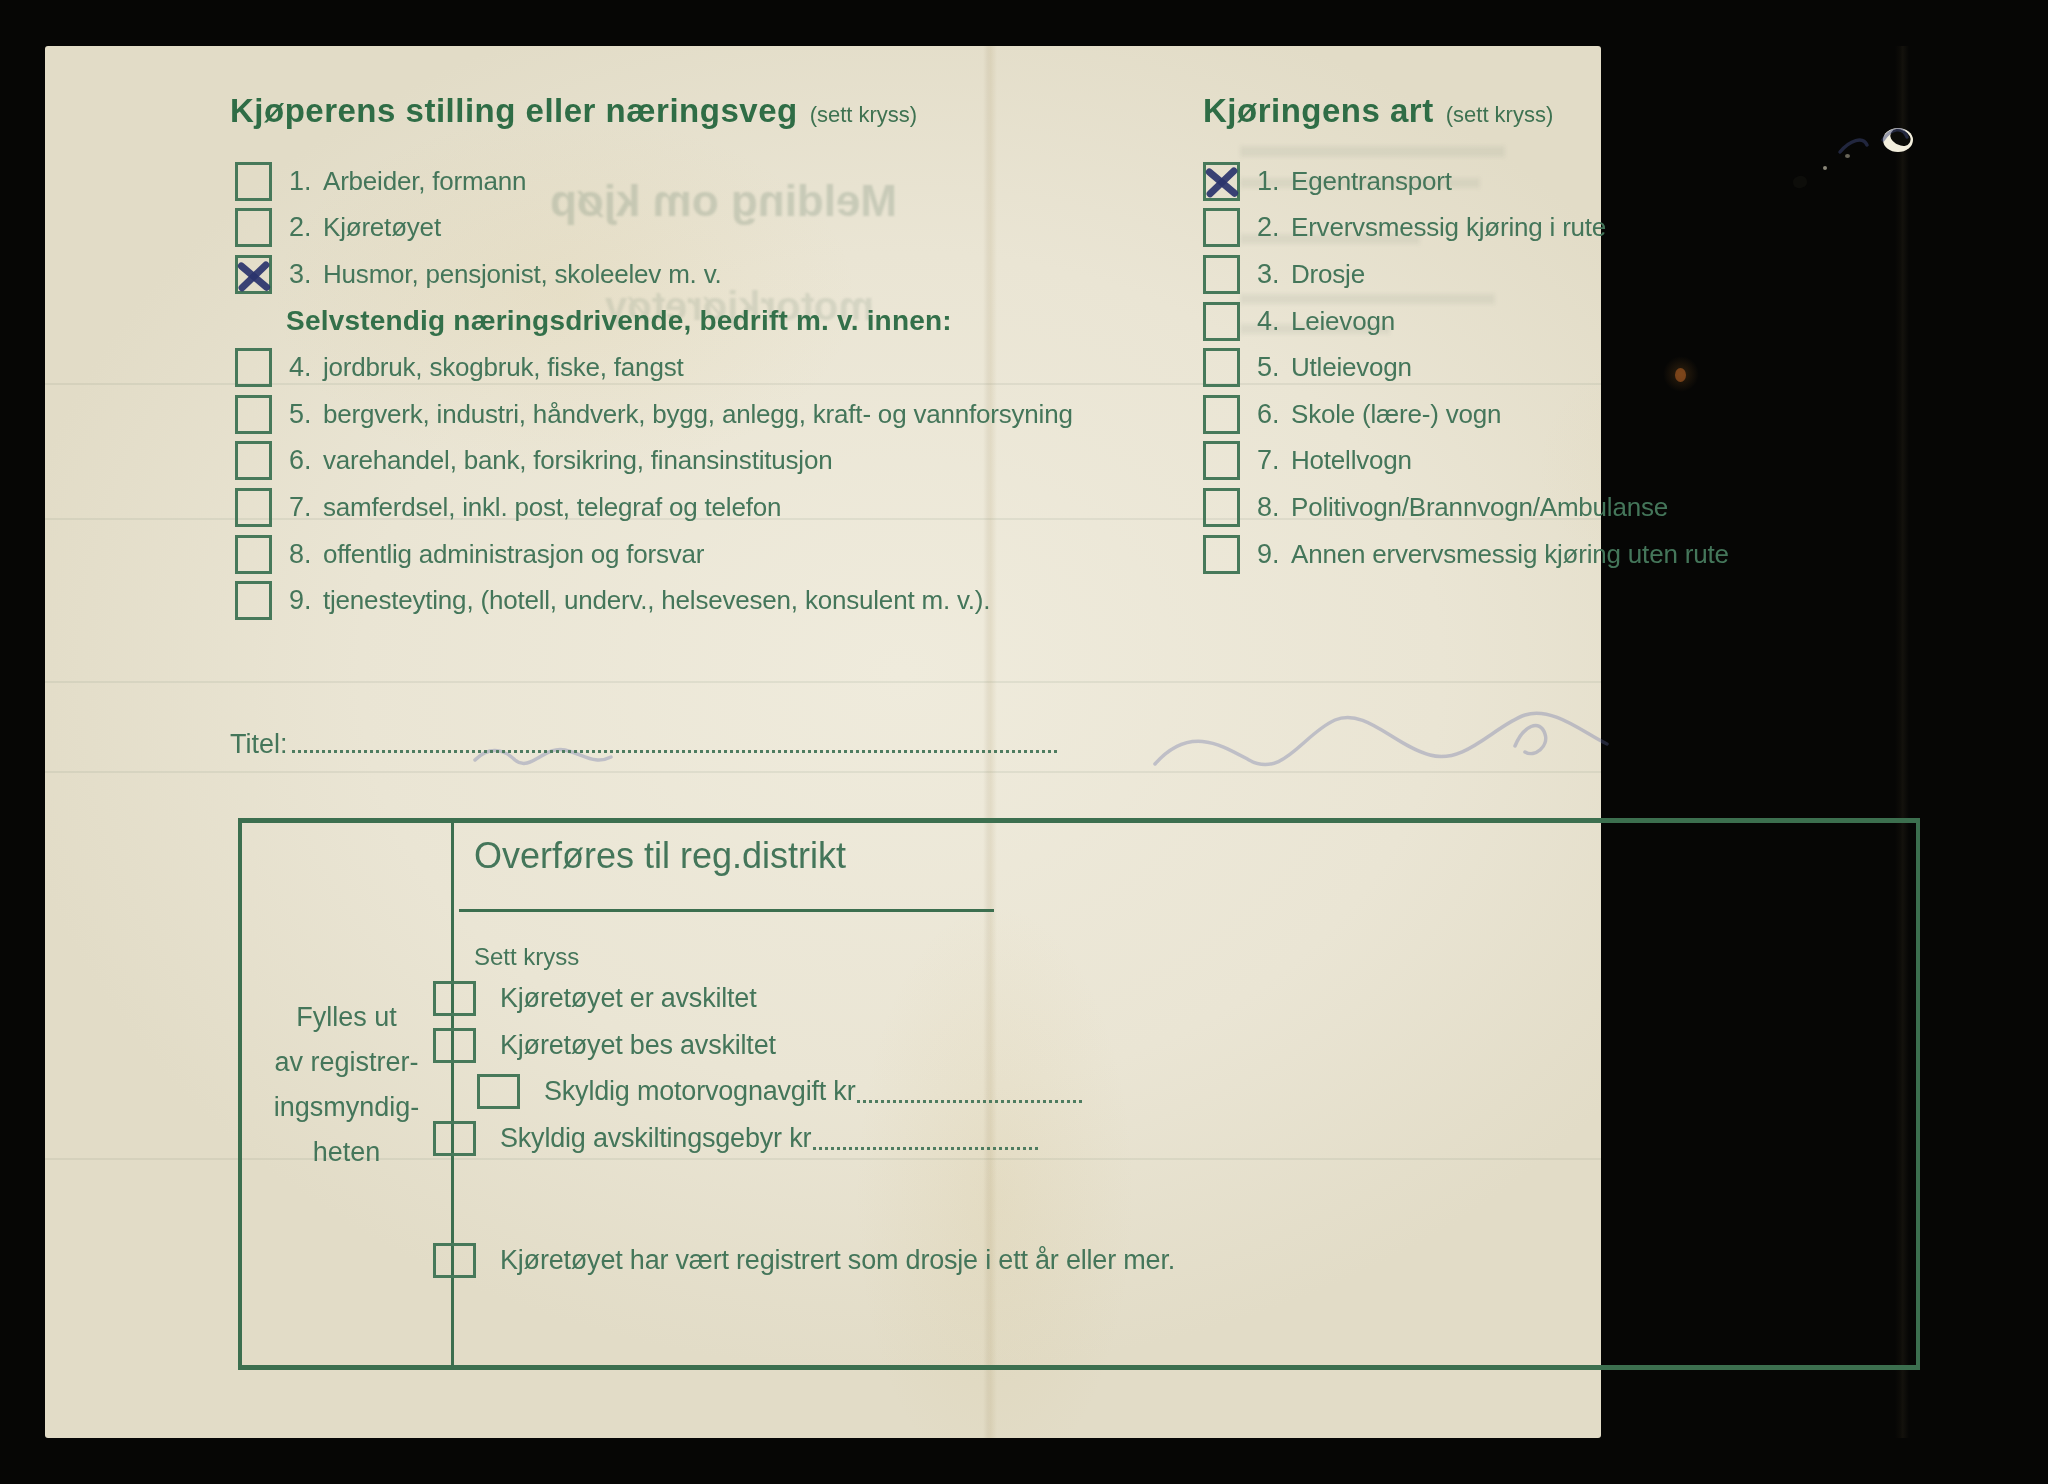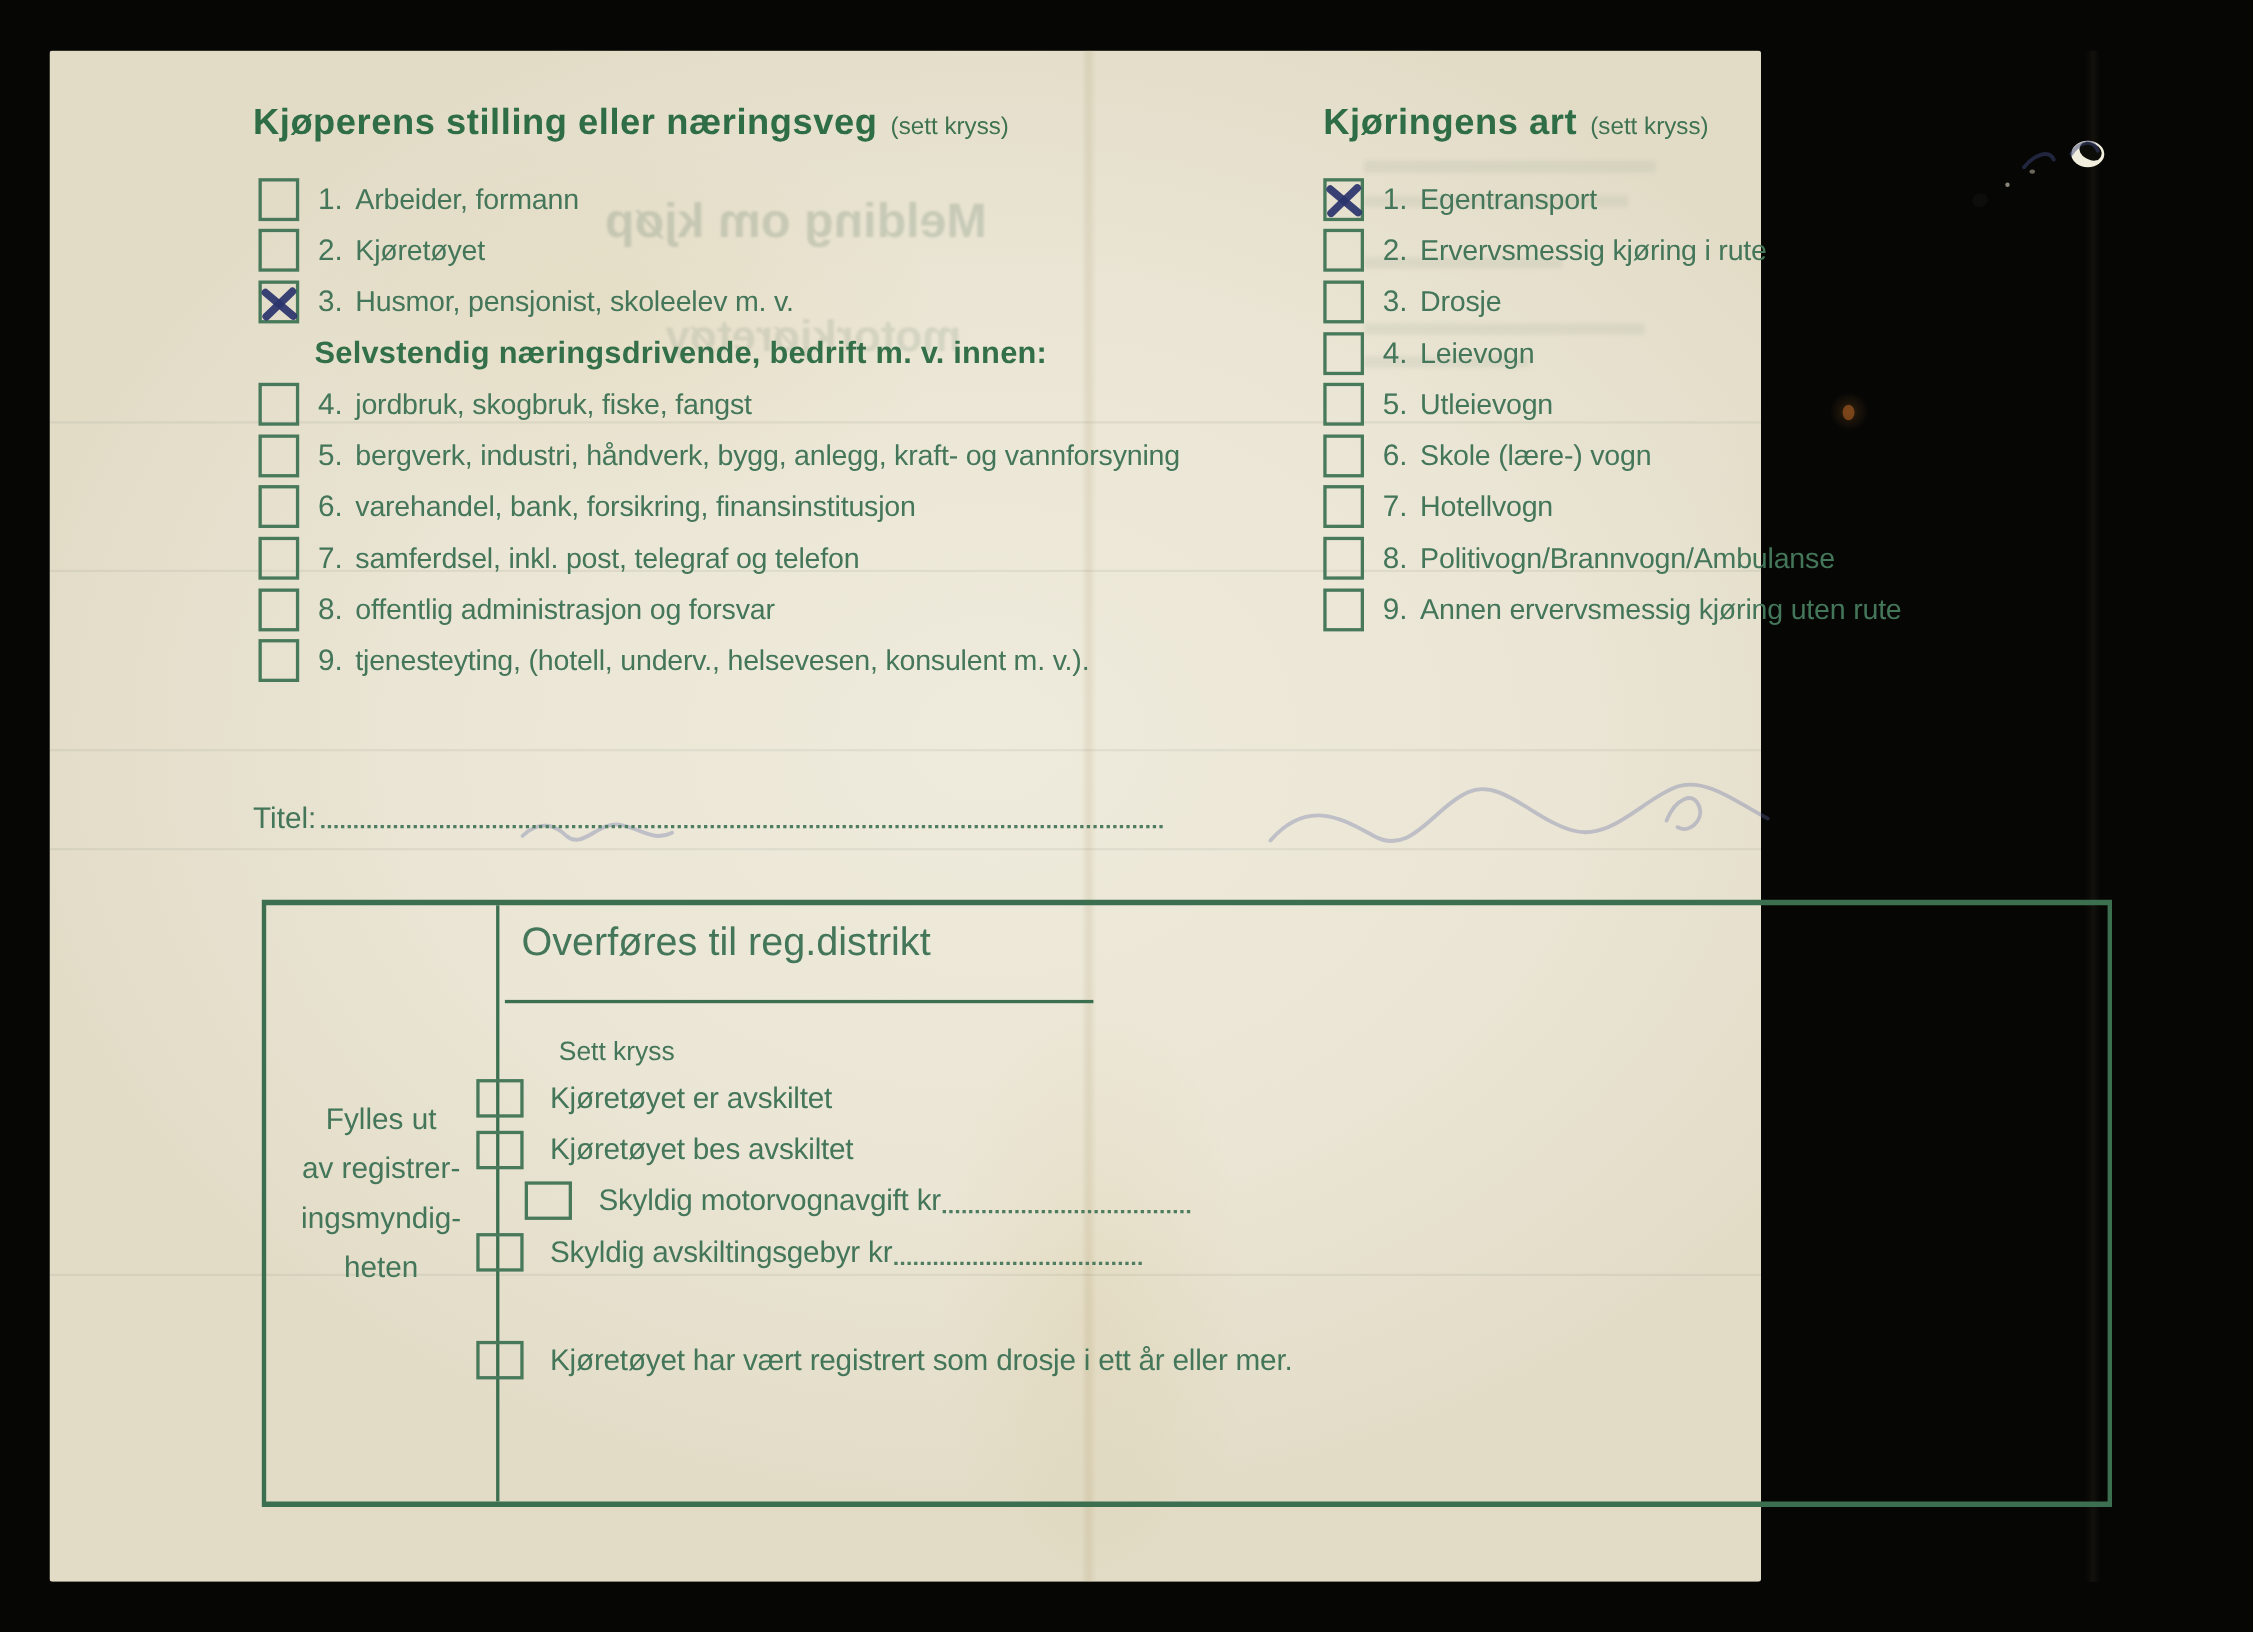--- a/index.html
+++ b/index.html
@@ -33,21 +33,21 @@
   #titel-label{font-size:27px;color:#44765a;}
   .dotline{display:inline-block;border-bottom:3px dotted #4e7c60;height:24px;}
   
   #admin-box{position:absolute;left:193px;top:772px;width:1682px;height:552px;
     border:4px solid #3c6f4f;border-top-width:5px;border-bottom-width:5px;box-sizing:border-box;}
   #admin-divider{position:absolute;left:209px;top:0;bottom:0;width:3px;background:#3c6f4f;}
   #side-label{position:absolute;left:0;top:172px;width:209px;text-align:center;
     font-size:27px;color:#44765a;line-height:45px;}
   #transfer-label{position:absolute;left:232px;top:12px;font-size:36px;color:#44765a;white-space:nowrap;}
   #transfer-rule{position:absolute;left:217px;top:86px;width:535px;height:3px;background:#3c6f4f;}
-  #settkryss-label{position:absolute;left:232px;top:120px;font-size:24px;color:#44765a;margin-left:34px;}
+  #settkryss-label{position:absolute;left:232px;top:120px;font-size:24px;color:#44765a;}
   .admin-row{position:absolute;left:191px;display:flex;align-items:center;white-space:nowrap;}
   .admin-cb{position:relative;width:37px;height:29px;border:3px solid #47795a;flex:0 0 auto;margin-right:24px;}
   .admin-label{font-size:27px;color:#44765a;letter-spacing:-0.2px;}
   .kr-dots{margin-left:2px;width:225px;border-bottom:3px dotted #4e7c60;height:20px;display:inline-block;}
   #nb-row{position:absolute;left:232px;top:478px;white-space:nowrap;font-size:26.5px;color:#44765a;}
   #nb-prefix{margin-right:22px;color:#44765a;}
   
   .ghost-text{position:absolute;transform:scaleX(-1);color:rgba(125,145,125,0.30);
     font-weight:700;white-space:nowrap;filter:blur(1px);}
   .ghost-line{position:absolute;background:rgba(110,128,108,0.10);filter:blur(2px);}
@@ -233,21 +233,21 @@
       <div class="admin-row" style="top:251px;padding-left:44px;">
         <span class="admin-cb"></span>
         <span class="admin-label">Skyldig motorvognavgift kr</span>
         <span class="kr-dots"></span>
       </div>
       <div class="admin-row" style="top:298px;">
         <span class="admin-cb"></span>
         <span class="admin-label">Skyldig avskiltingsgebyr kr</span>
         <span class="kr-dots"></span>
       </div>
-      <div class="admin-row" style="top:396px;">
+      <div class="admin-row" style="top:420px;">
         <span class="admin-cb"></span>
         <span class="admin-label">Kjøretøyet har vært registrert som drosje i ett år eller mer.</span>
       </div>
 
     </div>
 
   </div>
 </div>
 
 </body></html>

